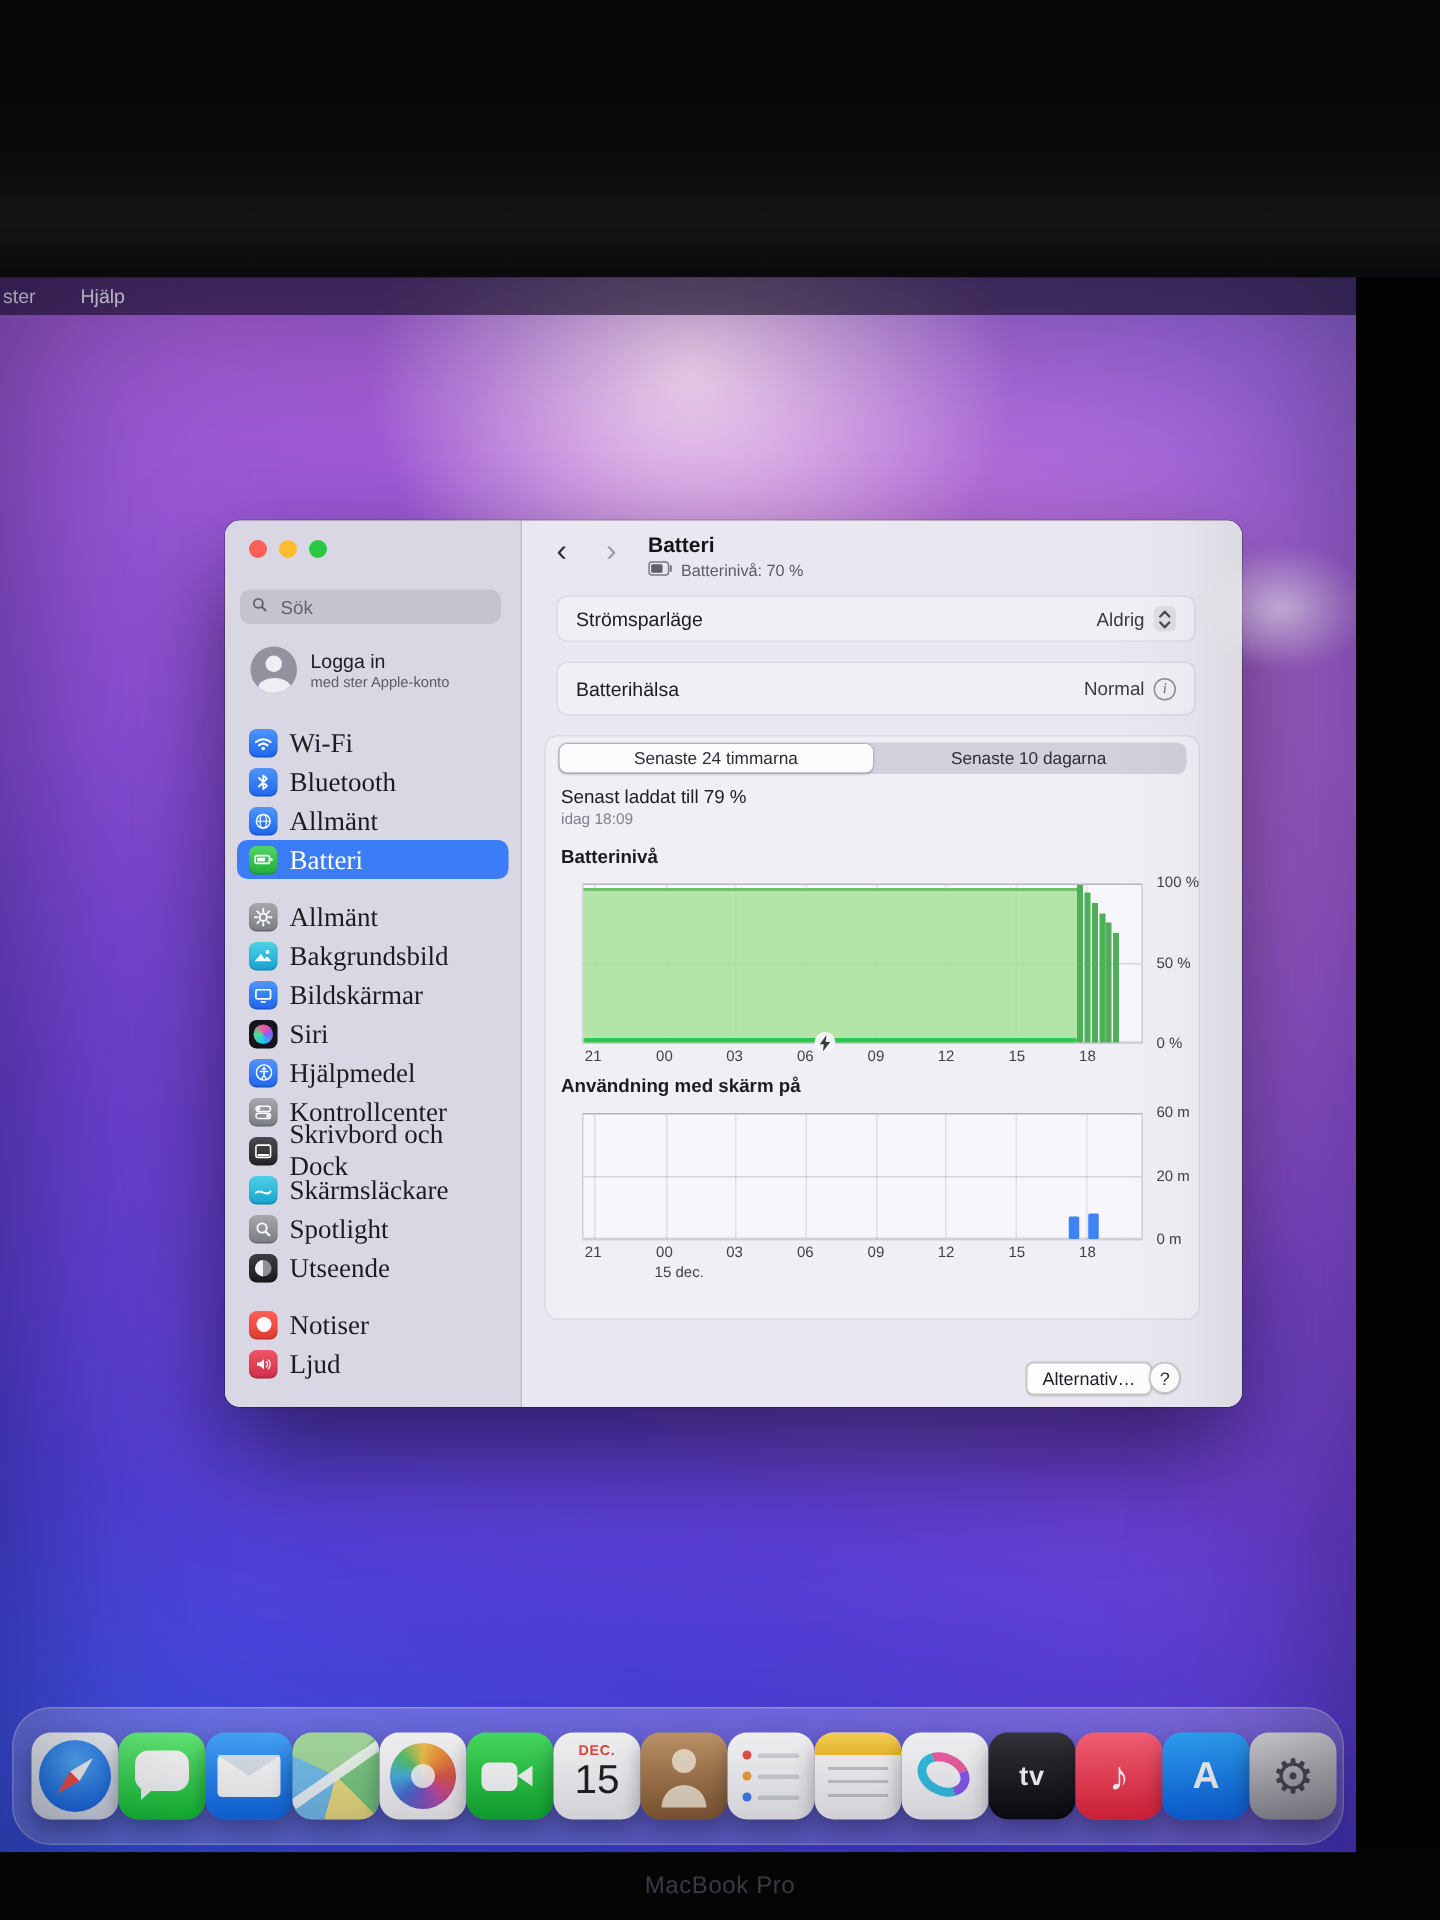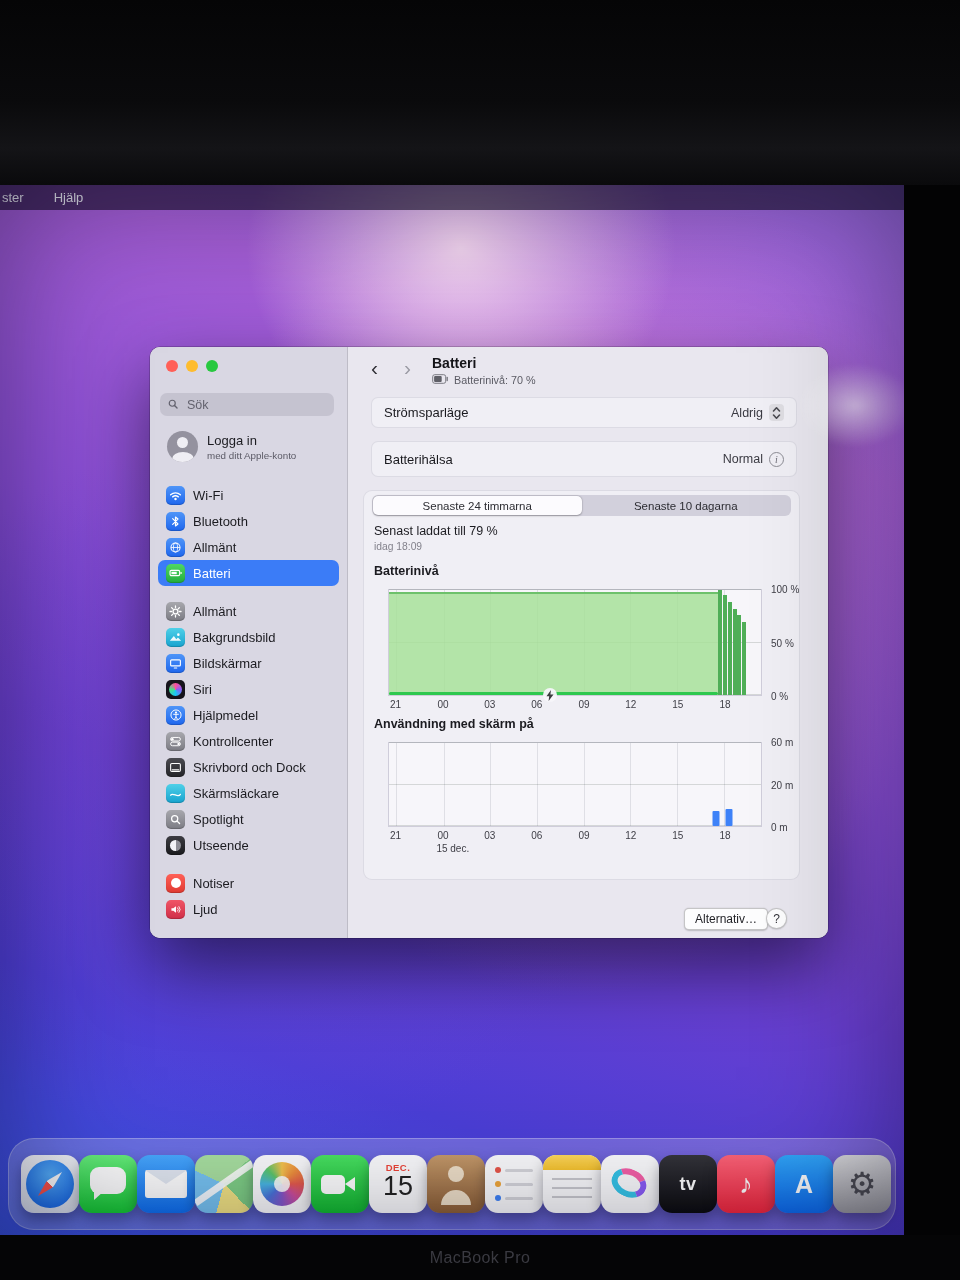--- a/index.html
+++ b/index.html
@@ -42,21 +42,21 @@
                 font-family:"Liberation Sans",sans-serif;}
   .search input::placeholder{color:#63626e;}
   .profile{position:absolute;top:84px;left:17px;display:flex;align-items:center;gap:9px;}
   .avatar{width:31px;height:31px;border-radius:50%;background:#94929f;position:relative;overflow:hidden;flex:none;}
   .avatar::before{content:"";position:absolute;left:50%;top:6px;width:11px;height:11px;margin-left:-5.5px;border-radius:50%;background:#efeef4;}
   .avatar::after{content:"";position:absolute;left:50%;bottom:-4px;width:22px;height:14px;margin-left:-11px;border-radius:50% 50% 0 0;background:#efeef4;}
   .profile .name{font-size:13px;color:#1c1c21;}
   .profile .sub{font-size:9.8px;color:#5b5a66;margin-top:2px;}
   .nav{position:absolute;top:135px;left:8px;right:8px;display:flex;flex-direction:column;}
   .nav-item{height:26px;display:flex;align-items:center;gap:8px;padding:0 8px;border-radius:7px;
-            font-size:13px;color:#1b1b20;cursor:default;}
+            font-size:18px;color:#1b1b20;cursor:default;font-family:Liberation Serif, serif;}
   .nav-item.selected{background:#3b7cf7;color:#fff;}
   .nav-gap{height:12px;}
   .si{width:19px;height:19px;border-radius:5px;flex:none;position:relative;display:flex;align-items:center;justify-content:center;
       box-shadow:inset 0 -1px 1px rgba(0,0,0,.18);overflow:hidden;}
   .si svg{display:block;}
   .ic-blue{background:linear-gradient(#4f95f8,#1e66ee);}
   .ic-battery{background:linear-gradient(#4fd763,#23ad3d);}
   .ic-gray{background:linear-gradient(#a7a7ad,#7c7c84);}
   .ic-teal{background:linear-gradient(#4fd0e8,#17a3cf);}
   .ic-dark{background:linear-gradient(#4a4a50,#242428);}
@@ -207,21 +207,21 @@
                 <path d="M10 10l3.4 3.4" stroke="#63626e" stroke-width="1.8" stroke-linecap="round"></path>
               </svg>
           </span>
           <input placeholder="Sök" style="">
         </div>
 
         <div class="profile">
           <span class="avatar"></span>
           <span>
             <div class="name">Logga in</div>
-            <div class="sub">med ditt Apple-konto</div>
+            <div class="sub">med ster Apple-konto</div>
           </span>
         </div>
 
         <div class="nav">
           <div class="nav-item">
             <span class="si ic-blue">
                 <svg width="13" height="13" viewBox="0 0 16 16">
                   <path d="M2 7a9 9 0 0 1 12 0" fill="none" stroke="#fff" stroke-width="1.7" stroke-linecap="round"></path>
                   <path d="M4.5 9.7a5.6 5.6 0 0 1 7 0" fill="none" stroke="#fff" stroke-width="1.7" stroke-linecap="round"></path>
                   <circle cx="8" cy="12.3" r="1.5" fill="#fff"></circle>

